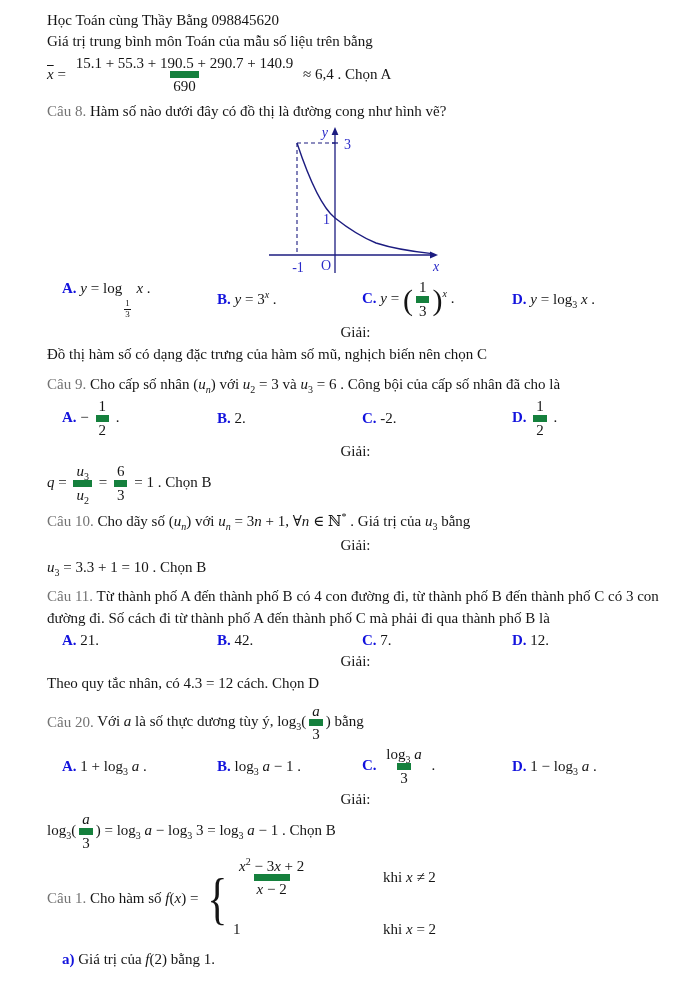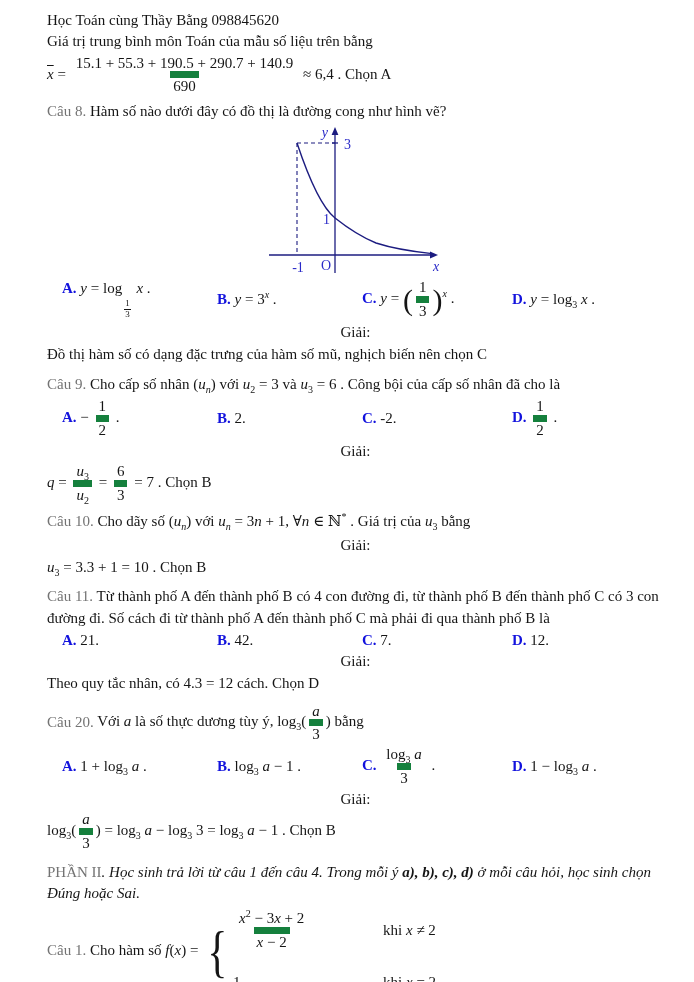--- a/index.html
+++ b/index.html
@@ -110,21 +110,21 @@
             <span class="den"><span>2</span></span>
           </span><span> .</span></span></span>
   </div>
   <p class="giai">Giải:</p>
   <p><i>q</i><span> = </span><span class="frac">
         <span class="num"><i>u</i><sub>3</sub></span>
         <span class="den"><i>u</i><sub>2</sub></span>
       </span><span> = </span><span class="frac">
         <span class="num"><span>6</span></span>
         <span class="den"><span>3</span></span>
-      </span><span> = 7 . Chọn B</span></p>
+      </span><span> = 1 . Chọn B</span></p>
 
   <p class="mt8">
     <span class="qlabel">Câu 10.</span>
     <span><span>Cho dãy số (</span><i>u</i><sub style="font-style: italic;">n</sub><span>) với </span><i>u</i><sub style="font-style: italic;">n</sub><span> = 3</span><i>n</i><span> + 1, ∀</span><i>n</i><span> ∈ ℕ</span><sup>*</sup><span> . Giá trị của </span><i>u</i><sub>3</sub><span> bằng</span></span>
   </p>
   <p class="giai">Giải:</p>
   <p><i>u</i><sub>3</sub><span> = 3.3 + 1 = 10 . Chọn B</span></p>
 
   <p class="mt8">
     <span class="qlabel">Câu 11.</span>
@@ -154,23 +154,20 @@
             <span class="den"><span>3</span></span>
           </span><span> .</span></span></span>
     <span class="opt"><span class="blue">D.</span> <span><span>1 − log</span><sub>3</sub><span> </span><i>a</i><span> .</span></span></span>
   </div>
   <p class="giai">Giải:</p>
   <p><span>log</span><sub>3</sub><span>(</span><span class="frac">
         <span class="num"><i>a</i></span>
         <span class="den"><span>3</span></span>
       </span><span>) = log</span><sub>3</sub><span> </span><i>a</i><span> − log</span><sub>3</sub><span> 3 = log</span><sub>3</sub><span> </span><i>a</i><span> − 1 . Chọn B</span></p>
 
-  <p class="mt10 phan2">
-    <span class="qlabel">PHẦN II</span><span><span>. Học sinh trả lời từ câu 1 đến câu 4. Trong mỗi ý </span><b>a), b), c), d)</b><span> ở mỗi câu hỏi, học sinh chọn Đúng hoặc Sai.</span></span>
-  </p>
 
   <p class="mt6">
     <span class="qlabel">Câu 1.</span>
     <span><span>Cho hàm số </span><i>f</i><span>(</span><i>x</i><span>) = </span></span><span class="cases">
         <span class="brace">{</span>
         <span class="caserows">
           <span class="caserow">
             <span><span class="frac">
                 <span class="num"><i>x</i><sup>2</sup><span> − 3</span><i>x</i><span> + 2</span></span>
                 <span class="den"><i>x</i><span> − 2</span></span>

